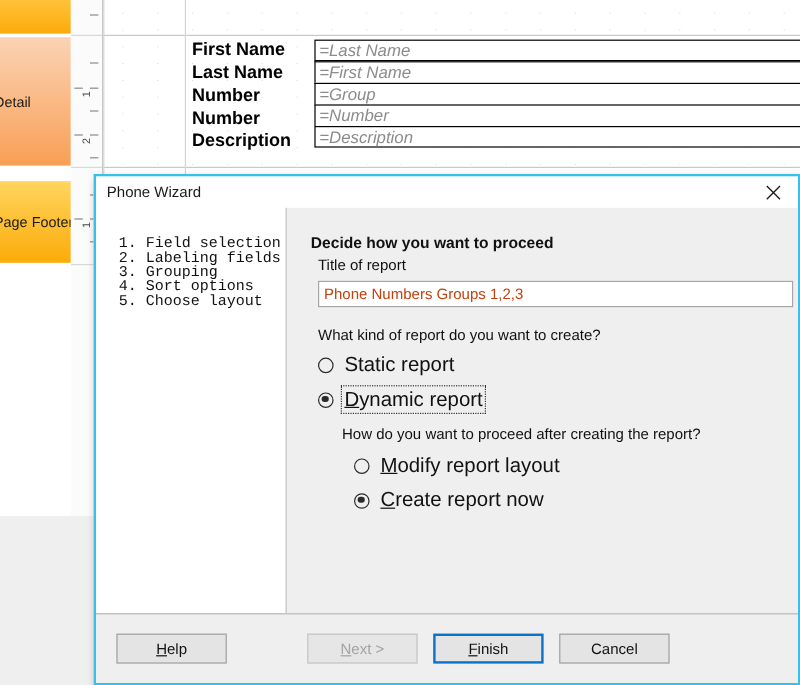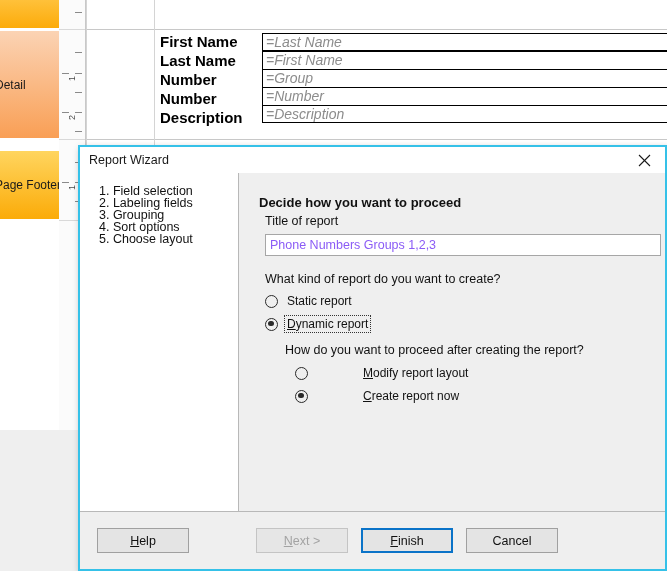--- a/index.html
+++ b/index.html
@@ -226,21 +226,22 @@
     border-top: 1px solid #1a1a1a;
     padding-top: 10px;
   }
   .steps-title span {
     font-weight: bold;
     font-size: 13px;
     color: #111;
     text-decoration: underline;
   }
   .steps-list {
-    margin-top: 17px;
+    margin-top: 29px;
+    font-family: Liberation Mono, monospace;
   }
   .step-item {
     font-size: 12.5px;
     color: #111;
     padding: 0 3px;
     margin-bottom: 11px;
     display: inline-block;
     white-space: nowrap;
   }
   .step-item.active {
@@ -268,58 +269,58 @@
     margin-left: 6px;
     margin-bottom: 6px;
   }
   .title-input {
     width: 396px;
     height: 22px;
     box-sizing: border-box;
     border: 1px solid #a6a6a6;
     background: #ffffff;
     font-size: 12.5px;
-    color: #8b5cf6;
+    color: #c2410c;
     padding: 0 4px;
     font-family: "Liberation Sans", sans-serif;
     outline: none;
     margin-left: 6px;
   }
   .question {
     font-size: 12.5px;
     color: #111;
     margin: 16px 0 7px 6px;
   }
 
   .radio-row {
     display: flex;
     align-items: center;
     margin: 0 0 7px 6px;
   }
-  .radio-row.indent { margin-left: 36px; gap: 46px; }
+  .radio-row.indent { margin-left: 36px; }
   .radio-mark {
     width: 13px; height: 13px;
     border: 1.3px solid #2a2a2a;
     border-radius: 50%;
     box-sizing: border-box;
     background: #efefef;
     margin-right: 7px;
     position: relative;
     flex: 0 0 auto;
   }
   .radio-mark.checked::after {
     content: "";
     position: absolute;
     left: 2.4px; top: 2.4px;
     width: 5.4px; height: 5.4px;
     border-radius: 50%;
     background: #2a2a2a;
   }
   .radio-label {
-    font-size: 12px;
+    font-size: 17px;
     color: #111;
     white-space: nowrap;
     padding: 1px 2px;
   }
   .radio-label.focused {
     outline: 1px dotted #333;
   }
   .radio-label u { text-decoration: underline; }
   .sub-question {
     font-size: 12.5px;
@@ -431,21 +432,21 @@
       </div>
     </div>
   </div>
 
   <div class="workspace-bottom"></div>
 </div>
 
 <div id="dialog">
 
   <div class="titlebar">
-    <div class="title">Report Wizard</div>
+    <div class="title">Phone Wizard</div>
     <div class="close-btn">
       <svg width="13" height="13" viewBox="0 0 13 13" aria-hidden="true">
         <line x1="1" y1="1" x2="12" y2="12" stroke="#1a1a1a" stroke-width="1.1"></line>
         <line x1="12" y1="1" x2="1" y2="12" stroke="#1a1a1a" stroke-width="1.1"></line>
       </svg>
     </div>
   </div>
 
   <div class="dlg-middle">
 

